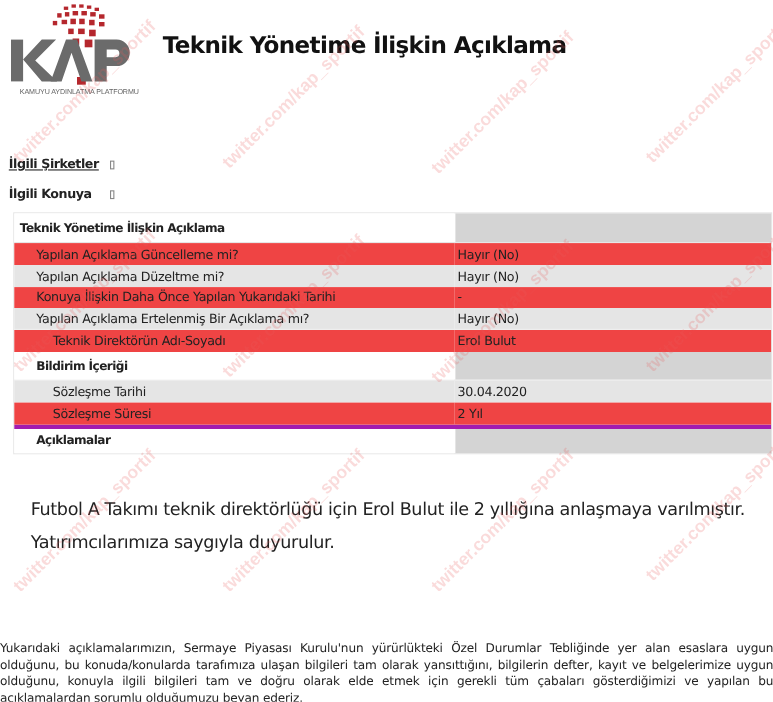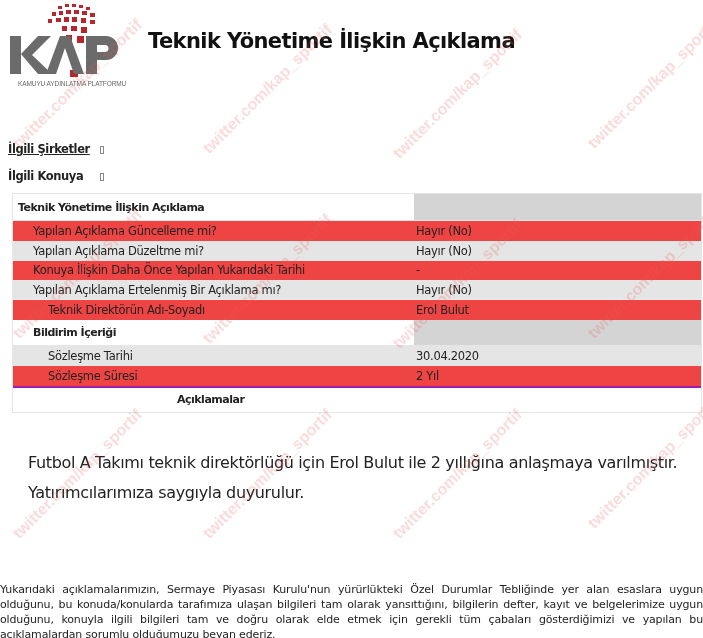--- a/index.html
+++ b/index.html
@@ -116,21 +116,21 @@
     <div class="v"></div>
   </div>
   <div class="row white">
     <div class="k indent2">Sözleşme Tarihi</div>
     <div class="v">30.04.2020</div>
   </div>
   <div class="row grey">
     <div class="k indent2">Sözleşme Süresi</div>
     <div class="v">2 Yıl</div>
   </div>
-  <div class="row section tall" style="border-bottom:none;border-top:2px solid #a21caf;flex-direction:column;">
+  <div class="row section tall" style="border-bottom:none;border-top:4px solid #a21caf;">
     <div class="k indent1">Açıklamalar</div>
     <div class="v"></div>
   </div>
 </div>
 
 <p class="body-text" style="top:453px;">Futbol A Takımı teknik direktörlüğü için Erol Bulut ile 2 yıllığına anlaşmaya varılmıştır.</p>
 <p class="body-text" style="top:483px;">Yatırımcılarımıza saygıyla duyurulur.</p>
 
 <p class="footer">Yukarıdaki açıklamalarımızın, Sermaye Piyasası Kurulu'nun yürürlükteki Özel Durumlar Tebliğinde yer alan esaslara uygun olduğunu, bu konuda/konularda tarafımıza ulaşan bilgileri tam olarak yansıttığını, bilgilerin defter, kayıt ve belgelerimize uygun olduğunu, konuyla ilgili bilgileri tam ve doğru olarak elde etmek için gerekli tüm çabaları gösterdiğimizi ve yapılan bu açıklamalardan sorumlu olduğumuzu beyan ederiz.</p>
 

